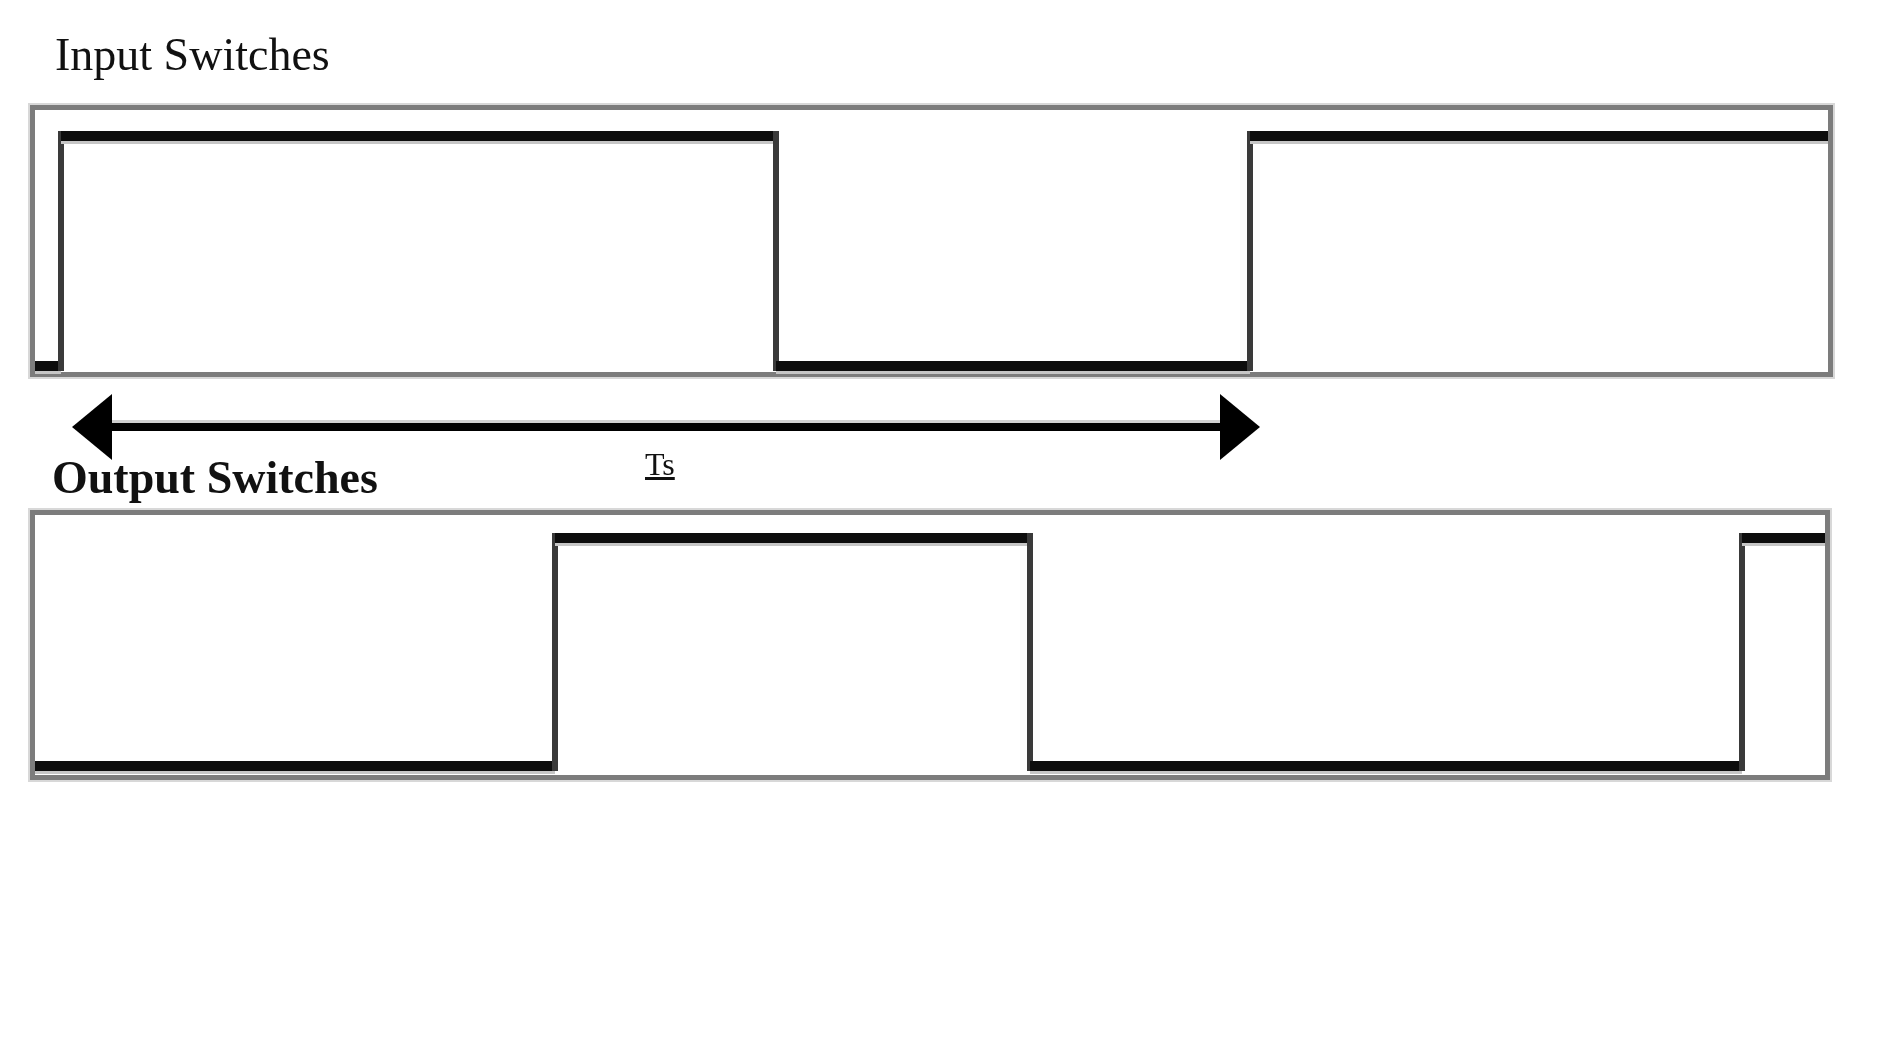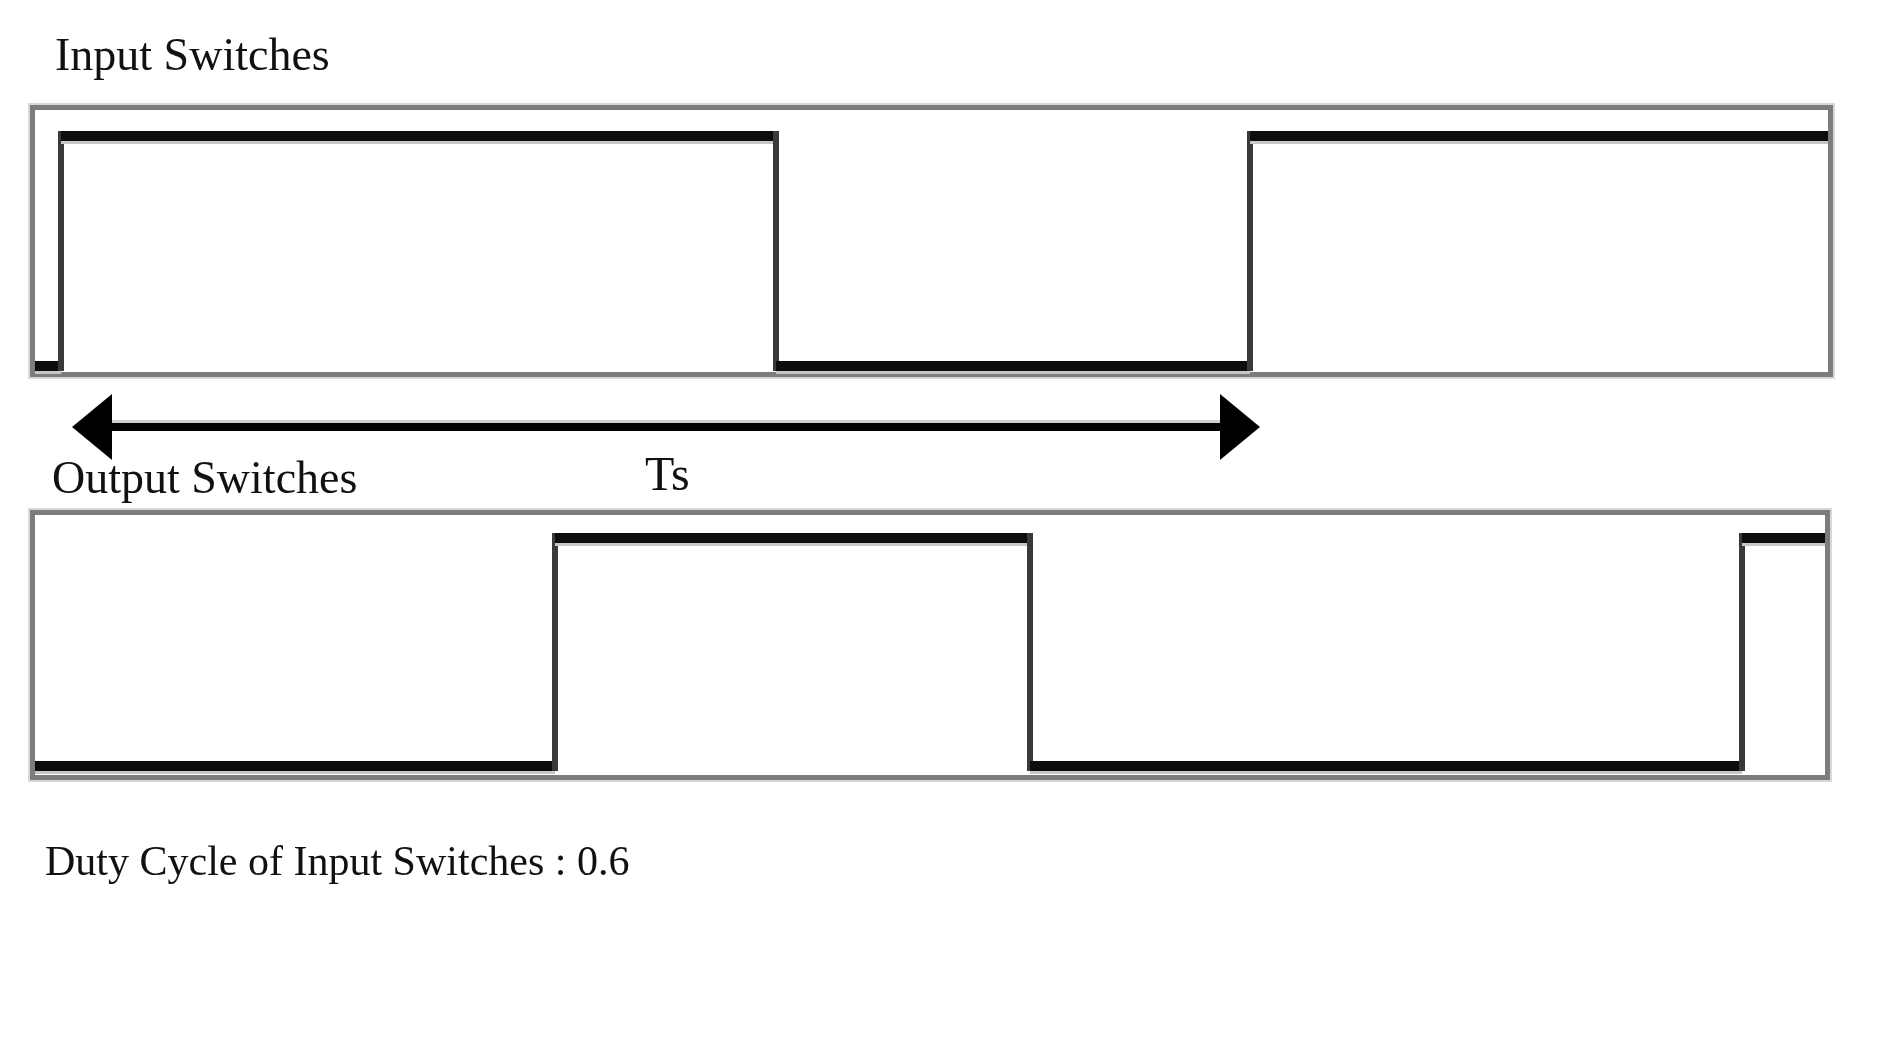--- a/index.html
+++ b/index.html
@@ -13,26 +13,27 @@
     color:#111111;
   }
   .sig-label{
     position:absolute;
     font-size:46px;
     line-height:1.1;
     color:#111111;
     white-space:nowrap;
   }
   .sig-label.input{left:55px;top:30px;}
-  .sig-label.output{left:52px;top:453px;}
+  .sig-label.output{left:52px;top:453px;font-weight:bold;}
   .ts-label{
     position:absolute;
     left:645px;top:446px;
-    font-size:48px;
+    font-size:32px;
     color:#111111;
+    text-decoration:underline;
   }
   .wavebox{
     position:absolute;
     background:#ffffff;
     border:5px solid #7c7c7c;
     box-sizing:border-box;
     box-shadow:0 0 0 2px #d8d8d8;
   }
   .wavebox.input{left:30px;top:105px;width:1803px;height:272px;}
   .wavebox.output{left:30px;top:510px;width:1800px;height:270px;}
@@ -94,16 +95,15 @@
       <div class="wseg h" style="left: 35px; top: 761px; width: 520px; height: 10px;"></div>
       <div class="wseg v" style="left: 552px; top: 533px; width: 6px; height: 238px;"></div>
       <div class="wseg h" style="left: 555px; top: 533px; width: 475px; height: 10px;"></div>
       <div class="wseg v" style="left: 1027px; top: 533px; width: 6px; height: 238px;"></div>
       <div class="wseg h" style="left: 1030px; top: 761px; width: 712px; height: 10px;"></div>
       <div class="wseg v" style="left: 1739px; top: 533px; width: 6px; height: 238px;"></div>
       <div class="wseg h" style="left: 1742px; top: 533px; width: 83px; height: 10px;"></div>
     </div>
 
   <div class="annotations">
-    <div>Duty Cycle of Input Switches : 0.6</div>
   </div>
 
 </div>
 
 </body></html>

